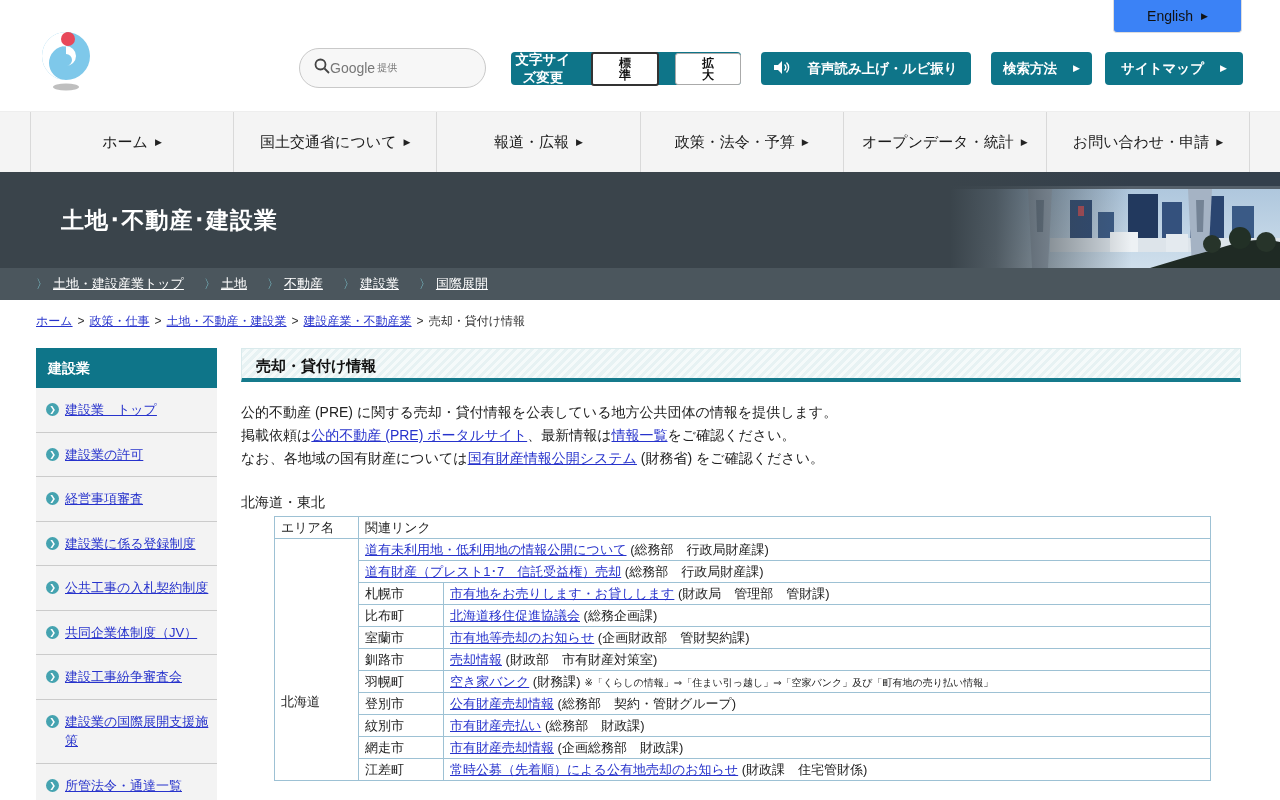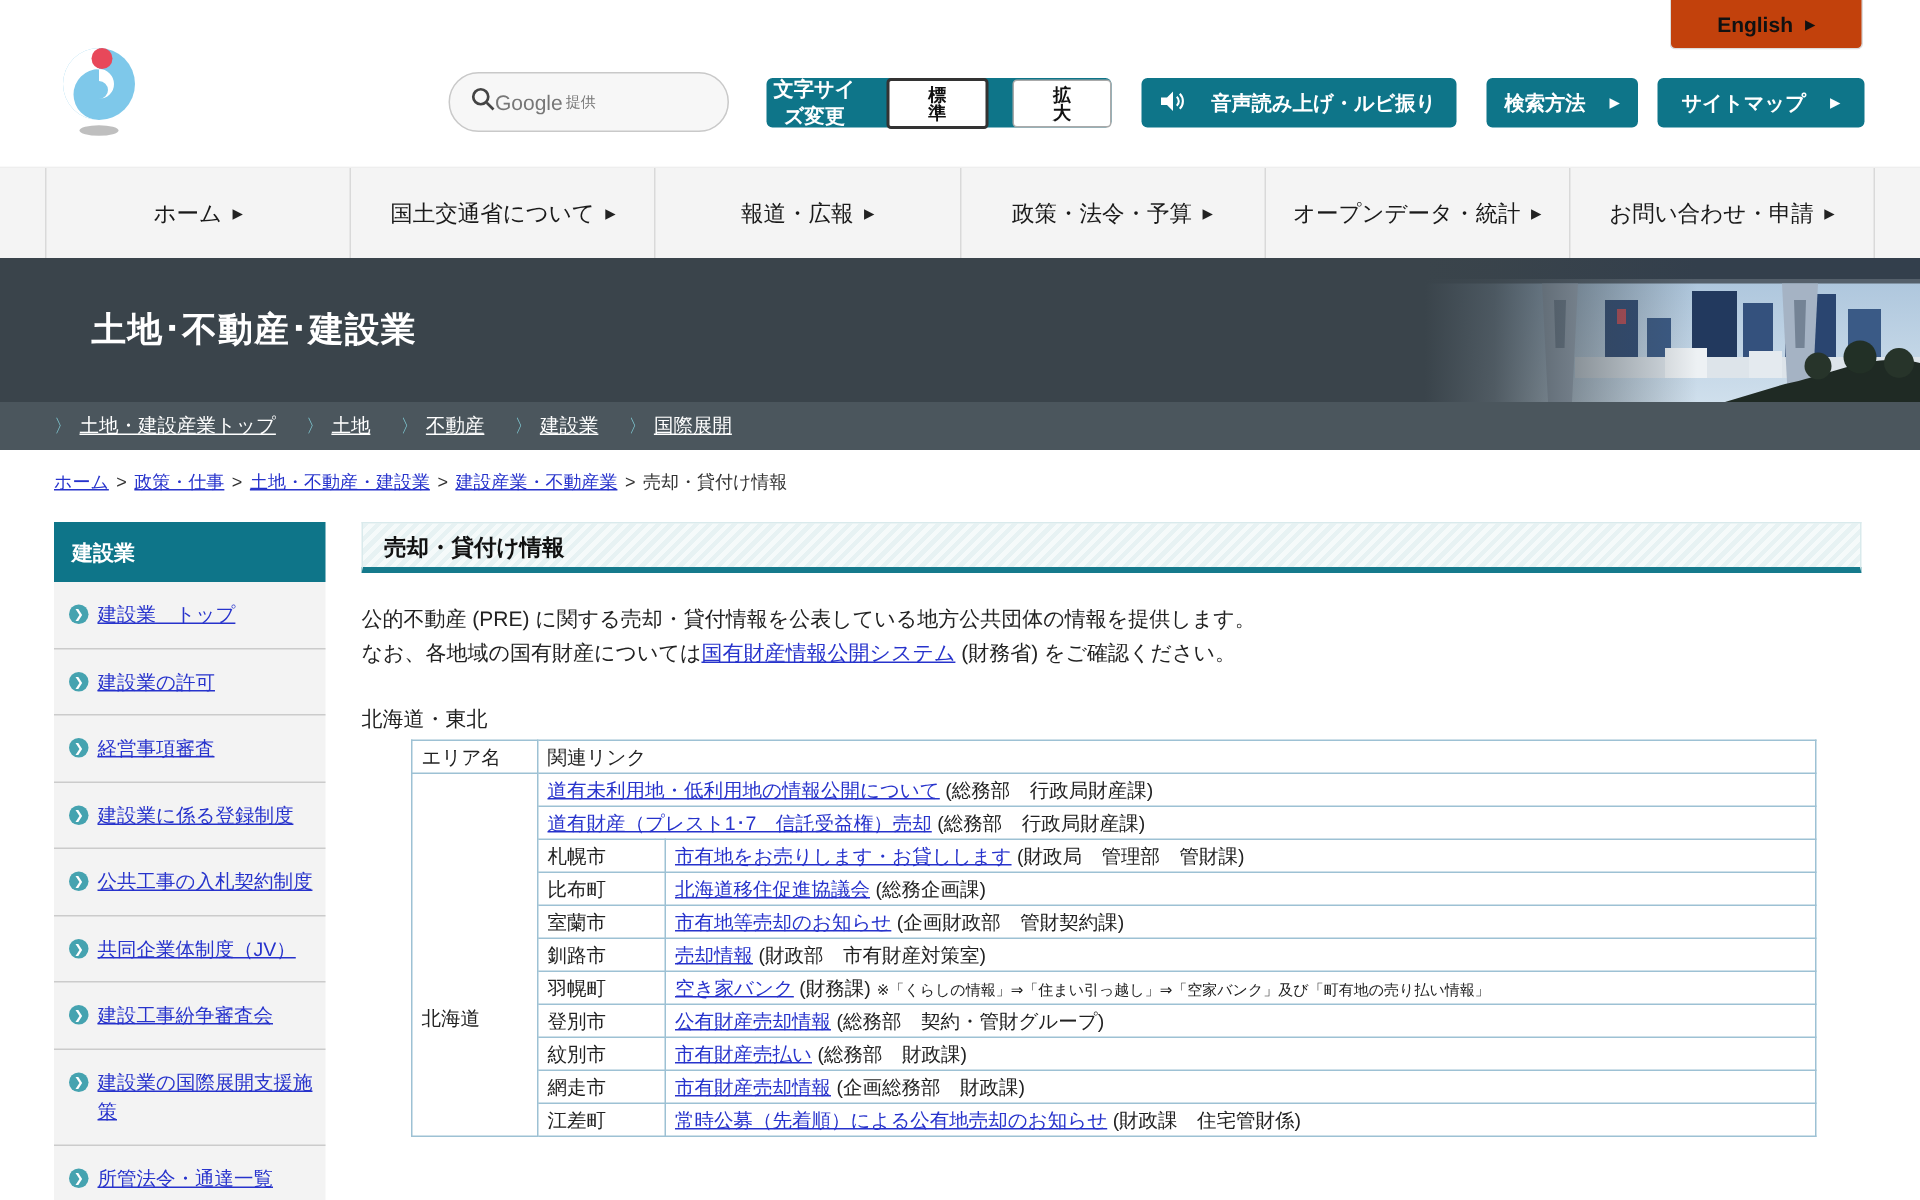--- a/index.html
+++ b/index.html
@@ -39,23 +39,23 @@
   .btn-tts{left:761px;width:210px;}
   .btn-searchmethod{left:991px;width:101px;}
   .btn-sitemap{left:1105px;width:138px;}
   .pill{background:#fff;color:#111;font-size:12px;font-weight:bold;border-radius:3px;
     padding:3px 24px;line-height:1;display:inline-block;}
   .pill-std{border:2px solid #333;}
   .pill-big{border:1px solid #aaa;}
   .arrow-sm{font-size:9px;line-height:1;}
   .btn-english{
     position:absolute;right:38px;top:0;width:129px;height:33px;
-    background:#c2410c;border:1px solid #ddd;border-top:none;border-radius:0 0 4px 4px;
+    background:#3b82f6;border:1px solid #ddd;border-top:none;border-radius:0 0 4px 4px;
     font-size:14px;color:#111;display:flex;align-items:center;justify-content:center;gap:8px;
-    cursor:pointer;font-family:inherit;font-weight:bold;
+    cursor:pointer;font-family:inherit;
   }
   
   .gnav{width:1280px;height:61px;background:var(--nav-bg);display:flex;align-items:stretch;
     padding:0 30px;border-top:1px solid #eee;}
   .gnav-item{flex:1;display:flex;align-items:center;justify-content:center;gap:7px;
     font-size:15px;color:#1a1a1a;border-left:1px solid #d9d9d9;cursor:pointer;}
   .gnav-item:last-child{border-right:1px solid #d9d9d9;}
   .gnav-item .arrow-sm{color:#222;}
   
   .hero{position:relative;width:1280px;height:96px;background:var(--hero-bg);overflow:hidden;}
@@ -289,20 +289,21 @@
           <span class="dot">❯</span>
           <a>所管法令・通達一覧</a>
         </li>
       </ul>
   </div>
 
   <div class="main">
     <div class="page-title">売却・貸付け情報</div>
     <div class="paragraphs">
         <div><span>公的不動産 (PRE) に関する売却・貸付情報を公表している地方公共団体の情報を提供します。</span></div>
+        <div><span>掲載依頼は</span><a>公的不動産 (PRE) ポータルサイト</a><span>、最新情報は</span><a>情報一覧</a><span>をご確認ください。</span></div>
         <div><span>なお、各地域の国有財産については</span><a>国有財産情報公開システム</a><span> (財務省) をご確認ください。</span></div>
       </div>
     <div class="section-title">北海道・東北</div>
     <table class="info">
       <colgroup>
           <col style="width:84px">
           <col style="width:85px">
           <col>
         </colgroup>
       <thead>

